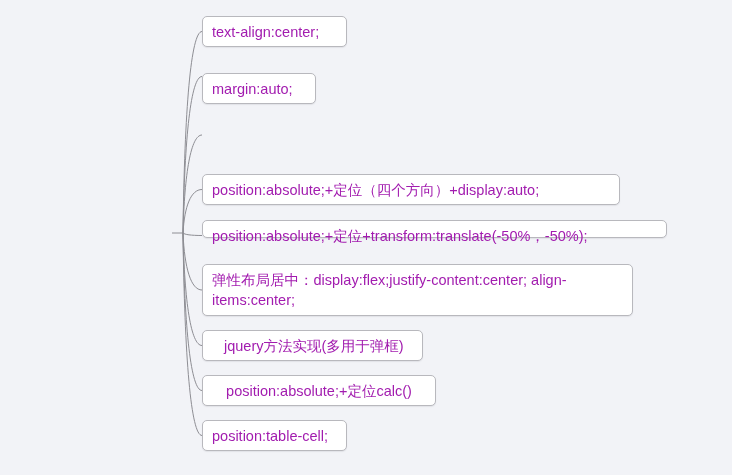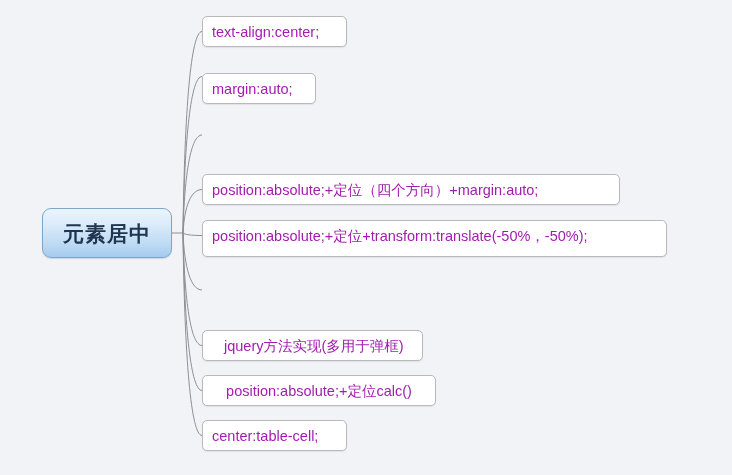--- a/index.html
+++ b/index.html
@@ -77,39 +77,39 @@
       <path d="M 183 233 C 184.52 135.97, 190.98 76.5, 202 76.5" stroke="#8e8e94" stroke-width="1" fill="none"></path>
       <path d="M 183 233 C 184.52 172.24, 190.98 135, 202 135" stroke="#8e8e94" stroke-width="1" fill="none"></path>
       <path d="M 183 233 C 184.52 206.03, 190.98 189.5, 202 189.5" stroke="#8e8e94" stroke-width="1" fill="none"></path>
       <path d="M 183 233 C 184.52 234.55, 190.98 235.5, 202 235.5" stroke="#8e8e94" stroke-width="1" fill="none"></path>
       <path d="M 183 233 C 184.52 268.34, 190.98 290, 202 290" stroke="#8e8e94" stroke-width="1" fill="none"></path>
       <path d="M 183 233 C 184.52 302.75, 190.98 345.5, 202 345.5" stroke="#8e8e94" stroke-width="1" fill="none"></path>
       <path d="M 183 233 C 184.52 330.65, 190.98 390.5, 202 390.5" stroke="#8e8e94" stroke-width="1" fill="none"></path>
       <path d="M 183 233 C 184.52 358.55, 190.98 435.5, 202 435.5" stroke="#8e8e94" stroke-width="1" fill="none"></path>
     </svg>
 
-  <div class="root-node" style="left: 42px; top: 208px; width: 130px; height: 50px;">
-    <span class="root-label">元素居中</span>
-  </div>
 
   <div class="node" style="left: 202px; top: 16px; width: 145px; height: 31px;">
     <span class="node-label">text-align:center;</span>
   </div>
   <div class="node" style="left: 202px; top: 61px; width: 114px; height: 31px; margin-top: 12px;">
     <span class="node-label">margin:auto;</span>
   </div>
   <div class="node" style="left: 202px; top: 174px; width: 418px; height: 31px;">
-    <span class="node-label">position:absolute;+定位（四个方向）+margin:auto;</span>
+    <span class="node-label">position:absolute;+定位（四个方向）+display:auto;</span>
   </div>
-  <div class="node" style="left: 202px; top: 220px; width: 465px; height: 37px;">
+  <div class="node" style="left: 202px; top: 220px; width: 465px; height: 18px;">
     <span class="node-label">position:absolute;+定位+transform:translate(-50%，-50%);</span>
+  </div>
+  <div class="node" style="left: 202px; top: 264px; width: 431px; height: 52px;">
+    <span class="node-label">弹性布局居中：display:flex;justify-content:center; align-items:center;</span>
   </div>
   <div class="node" style="left: 202px; top: 330px; width: 221px; height: 31px; padding-left: 21px;">
     <span class="node-label">jquery方法实现(多用于弹框)</span>
   </div>
   <div class="node" style="left: 202px; top: 375px; width: 234px; height: 31px; text-align: center;">
     <span class="node-label">position:absolute;+定位calc()</span>
   </div>
   <div class="node" style="left: 202px; top: 420px; width: 145px; height: 31px;">
-    <span class="node-label">center:table-cell;</span>
+    <span class="node-label">position:table-cell;</span>
   </div>
 
 </div>
 
 </body></html>

